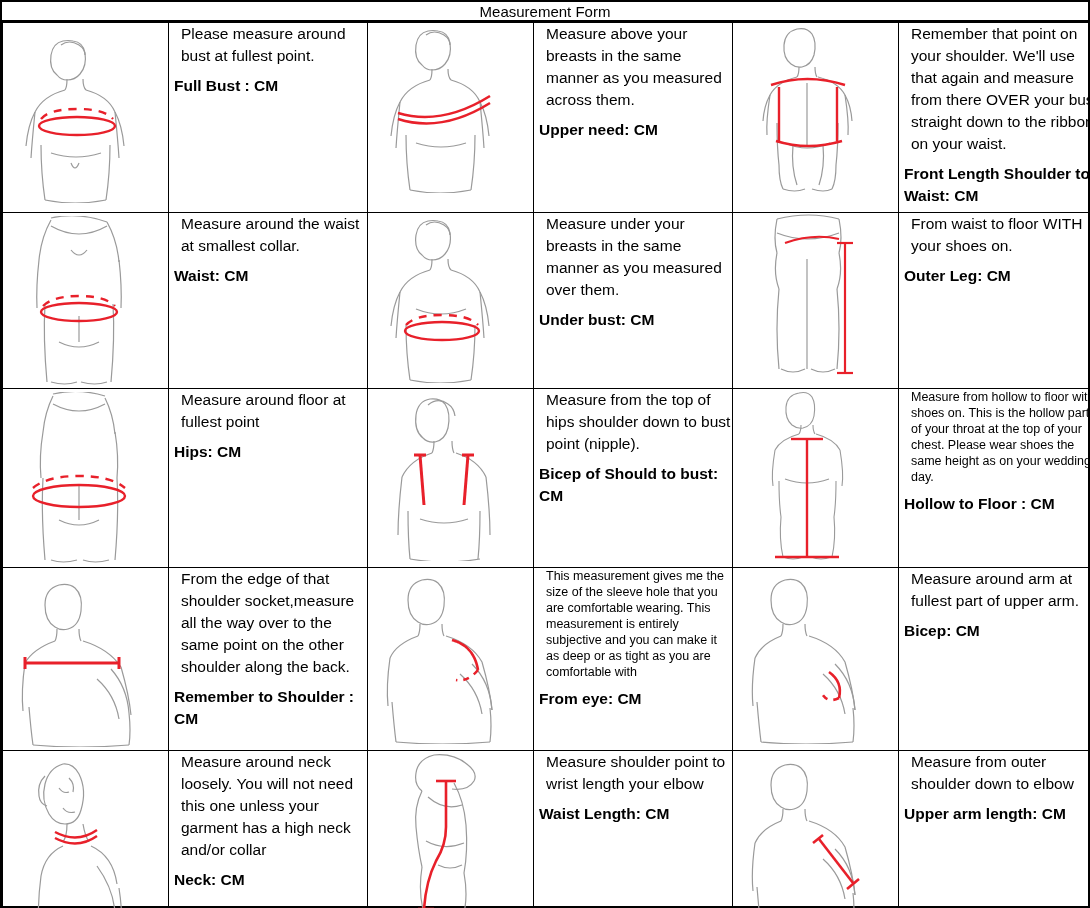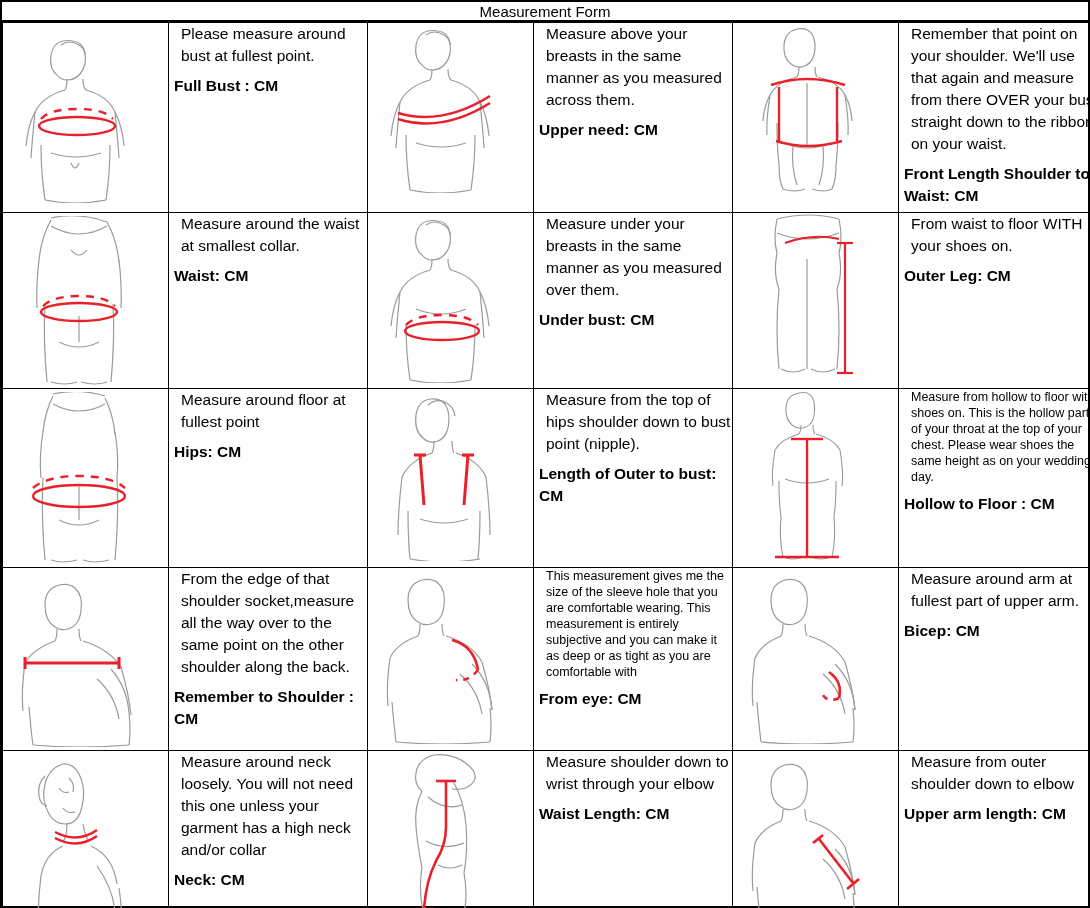--- a/index.html
+++ b/index.html
@@ -280,21 +280,21 @@
             <g fill="none" stroke="#e8202a" stroke-width="3">
               <path d="M44 66 l4 50"></path>
               <path d="M92 66 l-4 50"></path>
               <path d="M38 66 l12 0 M86 66 l12 0"></path>
             </g>
           </svg>
         </div>
       </td>
       <td class="text">
         <p class="desc">Measure from the top of hips shoulder down to bust point (nipple).</p>
-        <p class="label">Length of Outer to bust:  CM</p>
+        <p class="label">Bicep of Should to bust:  CM</p>
       </td>
 
       <td class="figure">
         <div class="fig-wrap">
           <svg width="150" height="172" viewBox="0 0 150 172">
             <g fill="none" stroke="#9a9a9a" stroke-width="1.1">
               <path d="M58 4 q-12 2 -13 14 q-1 12 6 18 q5 4 11 3 q9 -2 11 -12 q2 -12 -2 -19 q-4 -6 -13 -4z"></path>
               <path d="M60 36 q0 6 -2 9 M72 36 q0 6 2 9"></path>
               <path d="M58 45 q-18 5 -24 16 M75 45 q18 5 24 16"></path>
               <path d="M34 61 q-4 24 -2 36 M99 61 q4 24 2 36"></path>
@@ -440,21 +440,21 @@
             </g>
             <g fill="none" stroke="#e8202a" stroke-width="2.6">
               <path d="M70 30 l0 46 q0 18 -10 34 q-10 20 -12 48"></path>
               <path d="M60 30 l20 0"></path>
               <path d="M42 158 l16 0"></path>
             </g>
           </svg>
         </div>
       </td>
       <td class="text">
-        <p class="desc">Measure shoulder down to wrist through your elbow</p>
+        <p class="desc">Measure shoulder point to wrist length your elbow</p>
         <p class="label">Waist Length:  CM</p>
       </td>
 
       <td class="figure">
         <div class="fig-wrap">
           <svg width="150" height="182" viewBox="0 0 150 182">
             <g fill="none" stroke="#9a9a9a" stroke-width="1.2">
               <path d="M44 14 q-14 4 -14 20 q0 16 10 22 q6 4 13 2 q11 -3 13 -18 q2 -16 -6 -23 q-6 -5 -16 -3z"></path>
               <path d="M42 58 q0 8 -2 12 M64 58 q0 8 2 12"></path>
               <path d="M40 70 q-20 8 -26 22 M68 70 q26 8 36 26"></path>

